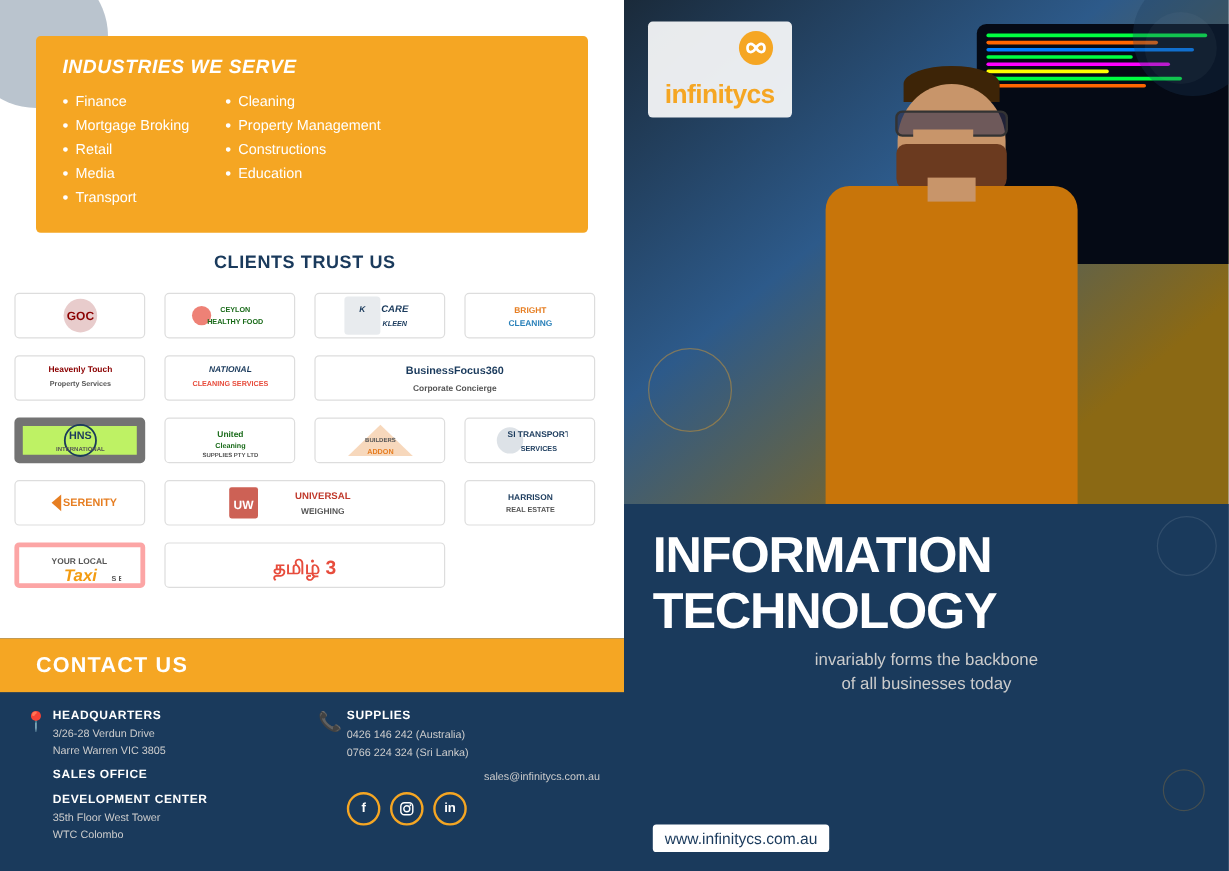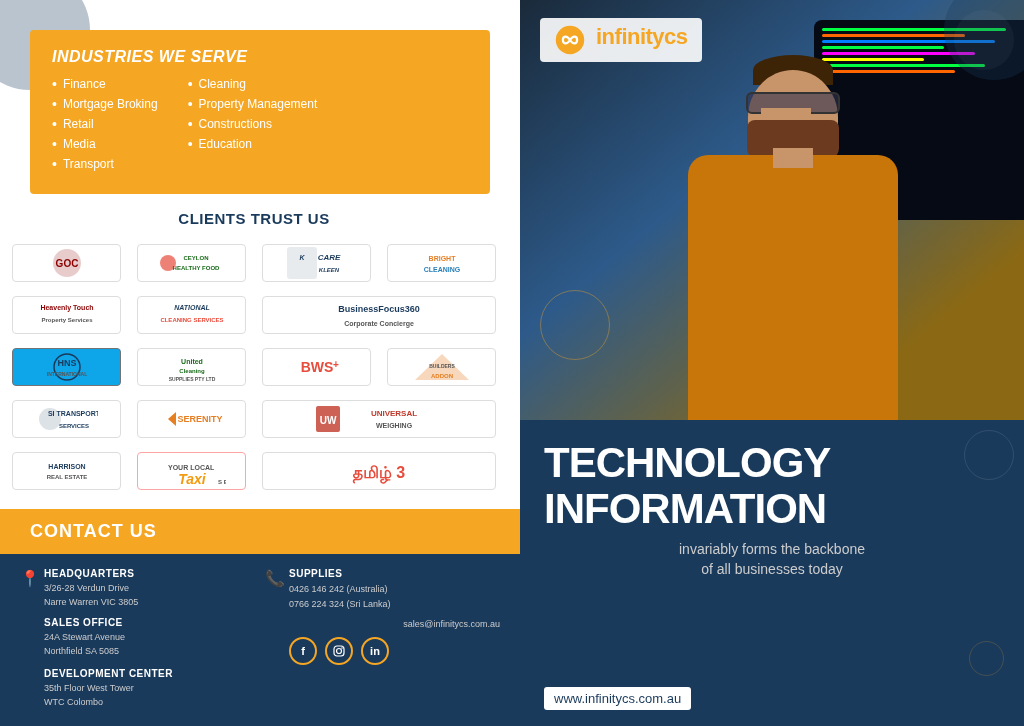--- a/index.html
+++ b/index.html
@@ -114,29 +114,29 @@
       line-height: 1.2;
     }
     
     .logo-goc { background: #fff; border: 1px solid #ddd; color: #8B0000; font-size: 9px; font-weight: 900; }
     .logo-ceylon { background: #fff; border: 1px solid #ddd; color: #1a6b1a; font-size: 7px; }
     .logo-care { background: #fff; border: 1px solid #ddd; color: #1a3a5c; font-size: 8px; font-weight: 900; font-style: italic; }
     .logo-bright { background: #fff; border: 1px solid #ddd; color: #e67e22; font-size: 7px; }
     .logo-heavenly { background: #fff; border: 1px solid #ddd; color: #8B0000; font-size: 7px; }
     .logo-national { background: #fff; border: 1px solid #ddd; color: #1a3a5c; font-size: 7px; }
     .logo-bf360 { background: #fff; border: 1px solid #ddd; color: #1a3a5c; font-size: 7px; }
-    .logo-hns { background: #0ea5e9; border: 1px solid #737373; color: #1a3a5c; font-size: 7px; }
+    .logo-hns { background: #bef264; border: 7px solid #737373; color: #1a3a5c; font-size: 7px; }
     .logo-united { background: #fff; border: 1px solid #ddd; color: #1a6b1a; font-size: 7px; }
     .logo-bws { background: #fff; border: 1px solid #ddd; color: #e74c3c; font-size: 8px; font-weight: 900; }
     .logo-addon { background: #fff; border: 1px solid #ddd; color: #e67e22; font-size: 7px; }
     .logo-si { background: #fff; border: 1px solid #ddd; color: #1a3a5c; font-size: 7px; }
     .logo-serenity { background: #fff; border: 1px solid #ddd; color: #e67e22; font-size: 7px; }
     .logo-universal { background: #fff; border: 1px solid #ddd; color: #c0392b; font-size: 6px; }
     .logo-harrison { background: #fff; border: 1px solid #ddd; color: #1a3a5c; font-size: 6px; }
-    .logo-taxi { background: #fff; border: 1px solid #fca5a5; color: #f39c12; font-size: 8px; font-weight: 900; }
+    .logo-taxi { background: #fff; border: 4px solid #fca5a5; color: #f39c12; font-size: 8px; font-weight: 900; }
     .logo-tamil { background: #fff; border: 1px solid #ddd; color: #e74c3c; font-size: 7px; }
 
     
     .contact-section {
       background: #1a3a5c;
       padding: 0;
     }
     .contact-header {
       background: #f5a623;
       padding: 12px 30px;
@@ -230,25 +230,26 @@
       position: relative;
       overflow: hidden;
     }
 
     .infinity-logo-area {
       position: absolute;
       top: 18px;
       left: 20px;
       z-index: 10;
       display: flex;
-      align-items: flex-start;
+      align-items: flex-end;
       gap: 10px;
       background: rgba(255,255,255,0.9);
       padding: 6px 14px;
       border-radius: 4px;
+      flex-direction: column;
     }
     .infinity-logo-icon {
       width: 32px;
       height: 32px;
     }
     .infinity-logo-text {
       font-size: 22px;
       font-weight: 700;
       color: #1a3a5c;
       letter-spacing: -0.5px;
@@ -411,28 +412,20 @@
       <div class="logo-cell">
         <div class="logo-placeholder logo-united">
           <svg width="68" height="34" viewBox="0 0 68 34">
               <text x="34" y="14" text-anchor="middle" font-size="7" font-weight="bold" fill="#1a6b1a">United</text>
               <text x="34" y="23" text-anchor="middle" font-size="6" fill="#1a6b1a">Cleaning</text>
               <text x="34" y="31" text-anchor="middle" font-size="5" fill="#555">SUPPLIES PTY LTD</text>
             </svg>
         </div>
       </div>
       <div class="logo-cell">
-        <div class="logo-placeholder logo-bws">
-          <svg width="62" height="34" viewBox="0 0 62 34">
-              <text x="31" y="22" text-anchor="middle" font-size="14" font-weight="900" fill="#e74c3c">BWS</text>
-              <text x="50" y="18" text-anchor="middle" font-size="10" fill="#e74c3c">+</text>
-            </svg>
-        </div>
-      </div>
-      <div class="logo-cell">
         <div class="logo-placeholder logo-addon">
           <svg width="62" height="34" viewBox="0 0 62 34">
               <polygon points="31,4 58,30 4,30" fill="#e67e22" opacity="0.3"></polygon>
               <text x="31" y="28" text-anchor="middle" font-size="6" font-weight="bold" fill="#e67e22">ADDON</text>
               <text x="31" y="18" text-anchor="middle" font-size="5" fill="#555">BUILDERS</text>
             </svg>
         </div>
       </div>
 
       <div class="logo-cell">
@@ -501,24 +494,20 @@
           <div>
             <div class="contact-label">HEADQUARTERS</div>
             <div class="contact-text">
               <span style="white-space: pre-line; margin-top: 17px;">3/26-28 Verdun Drive
 Narre Warren VIC 3805</span>
             </div>
           </div>
         </div>
         <div class="contact-block" style="margin-top:8px; margin-left:24px;">
           <div class="contact-label">SALES OFFICE</div>
-          <div class="contact-text">
-            <span style="white-space: pre-line;">24A Stewart Avenue
-Northfield  SA 5085</span>
-          </div>
         </div>
         <div class="contact-block" style="margin-top:8px; margin-left:24px;">
           <div class="contact-label">DEVELOPMENT CENTER</div>
           <div class="contact-text">
             <span style="white-space: pre-line;">35th Floor West Tower
 WTC Colombo</span>
           </div>
         </div>
       </div>
       <div class="contact-right">
@@ -596,22 +585,22 @@
     </div>
 
     <div style="position:absolute; top:10px; right:10px; width:60px; height:60px; border-radius:50%; background:rgba(255,255,255,0.05);"></div>
 
     <div style="position:absolute; top:-20px; right:-20px; width:100px; height:100px; border-radius:50%; background:#1a3a5c; opacity:0.3;"></div>
   </div>
 
   <div class="right-bottom">
     <div>
       <div class="it-main-title">
+        <div>INFORMATION</div>
         <div>TECHNOLOGY</div>
-        <div>INFORMATION</div>
       </div>
       <div class="it-subtitle">
         <span style="white-space: pre-line;">invariably forms the backbone
 of all businesses today</span>
       </div>
     </div>
     <div class="right-bottom-lower">
       <span class="website-url">www.infinitycs.com.au</span>
     </div>
 

